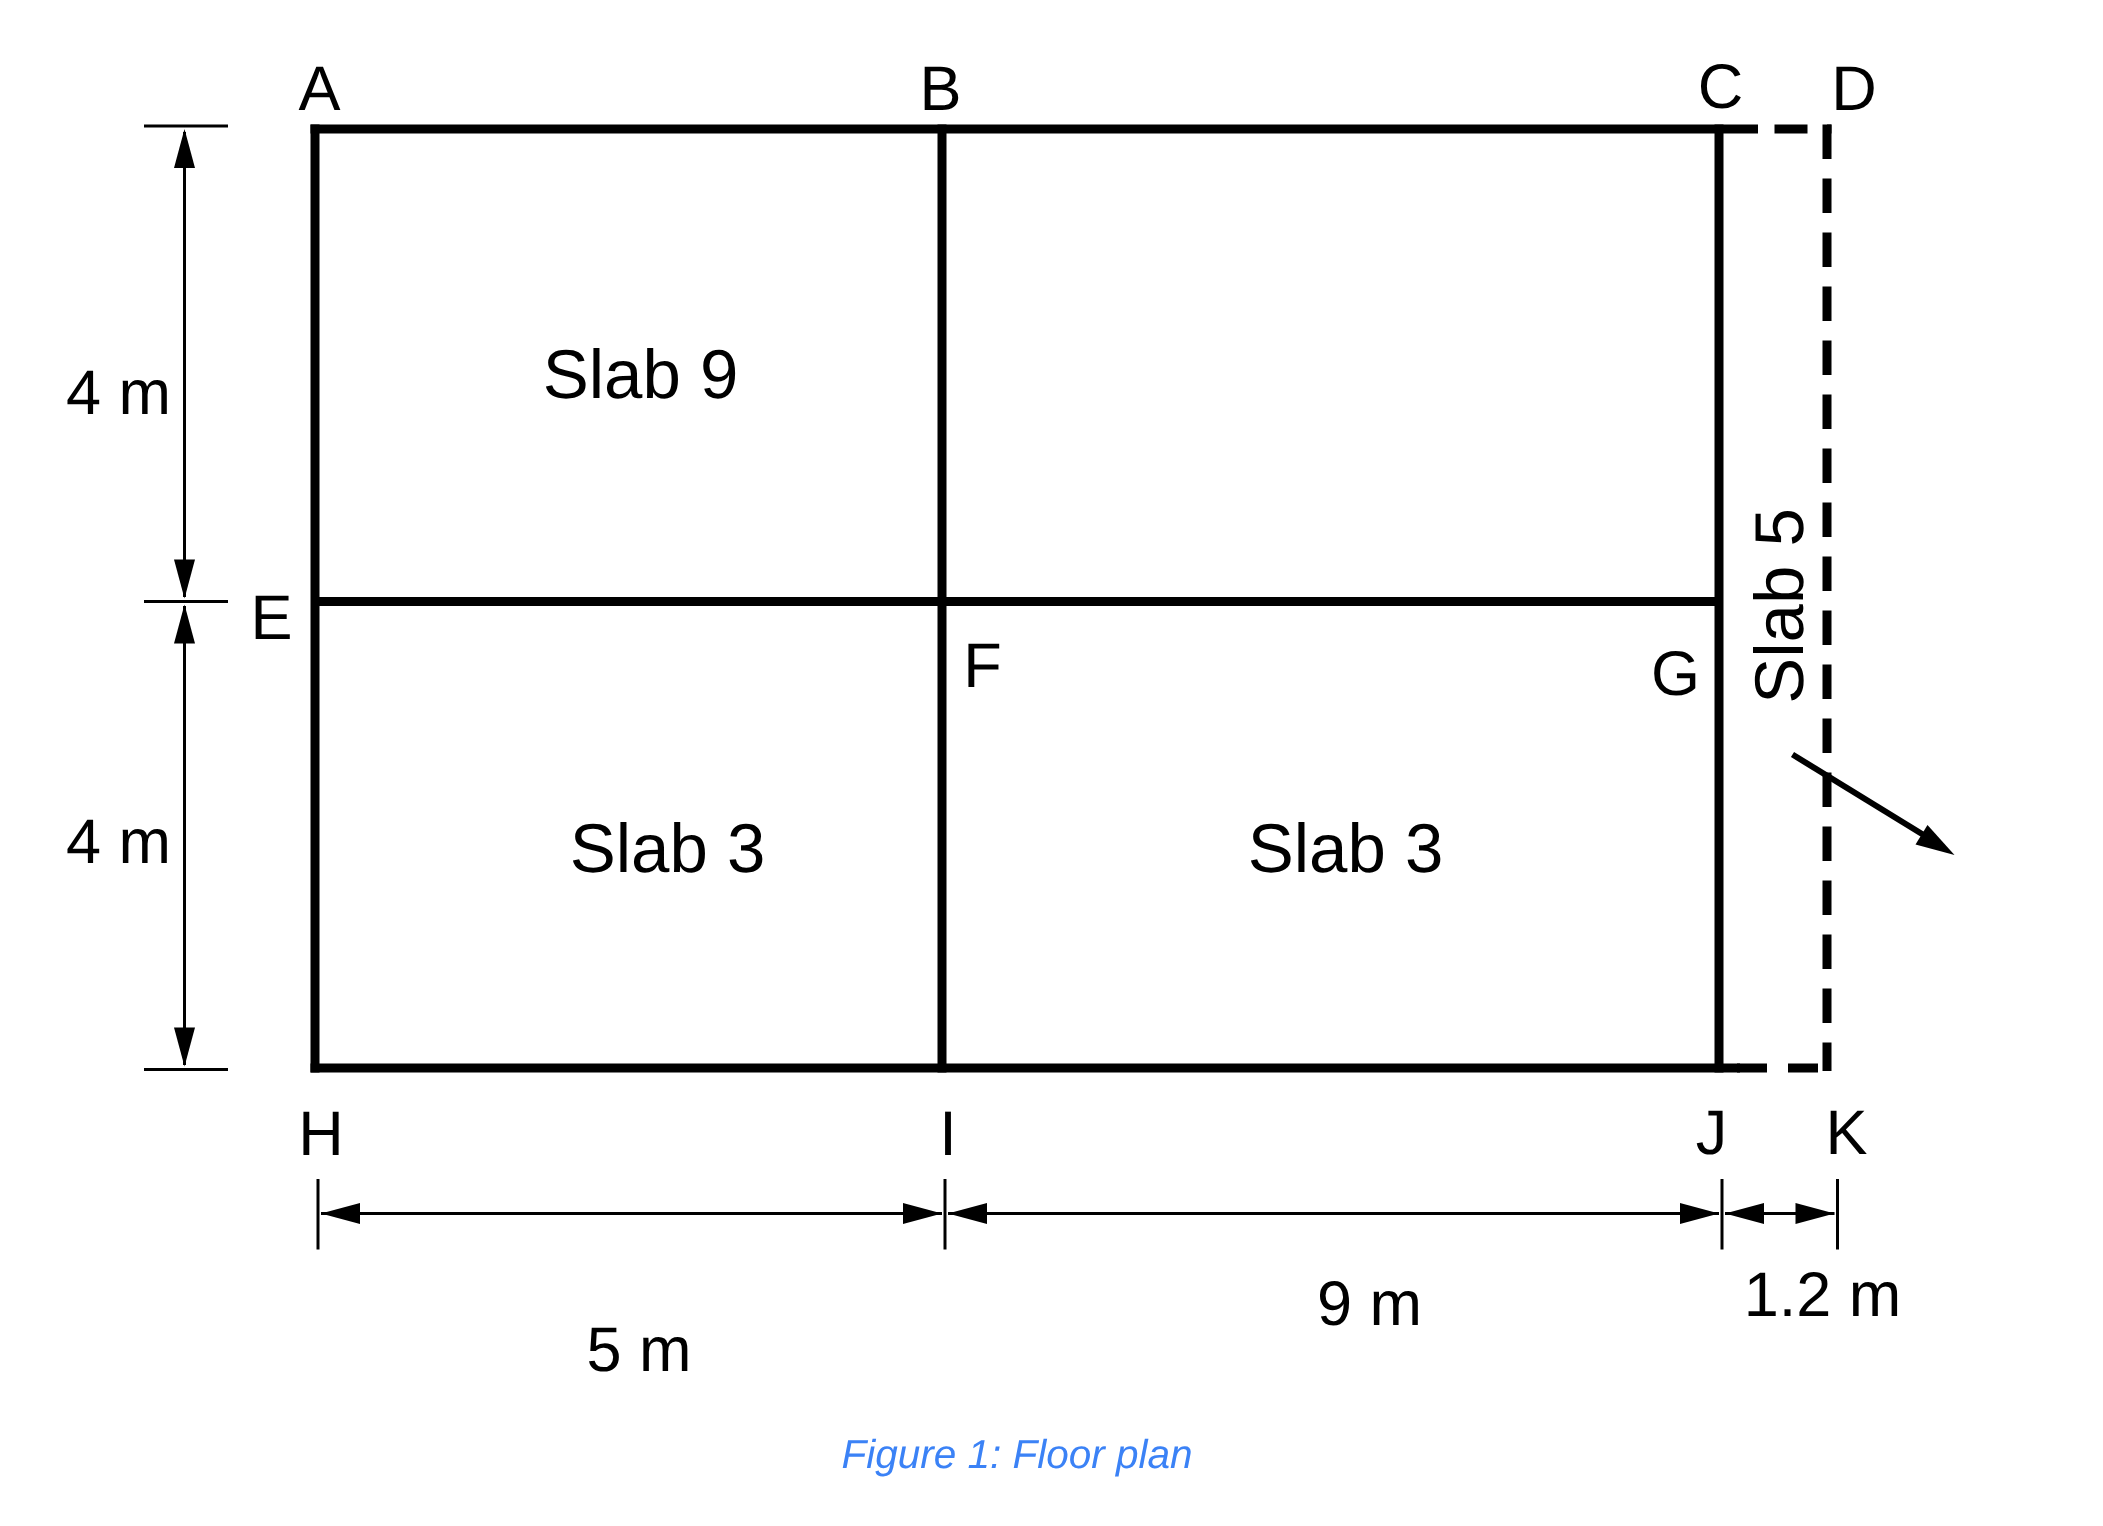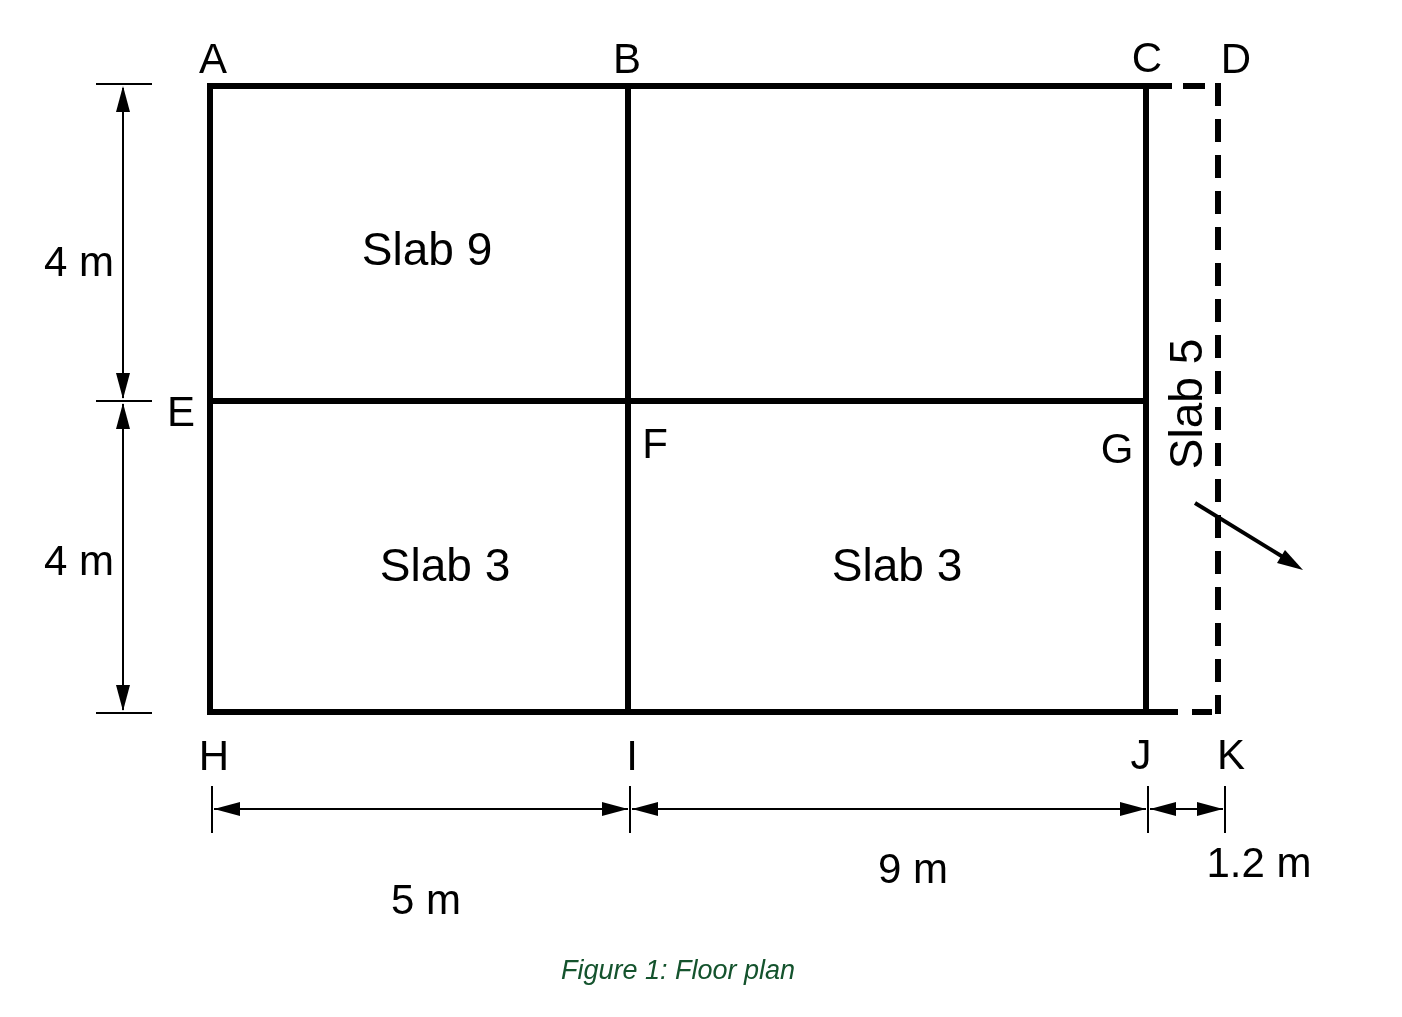--- a/index.html
+++ b/index.html
@@ -35,21 +35,21 @@
     font-size: 46px;
   }
   .rotated {
     transform: translate(-50%, -50%) rotate(-90deg);
   }
   .caption {
     position: absolute;
     transform: translate(-50%, -50%);
     font-size: 27px;
     font-style: italic;
-    color: #14532d;
+    color: #3b82f6;
     white-space: nowrap;
   }
 </style>
 </head>
 <body>
 
 <div class="canvas">
 
   <svg class="lines-svg" viewBox="0 0 1402 1017" xmlns="http://www.w3.org/2000/svg">
 
@@ -118,18 +118,18 @@
 
   <div class="label slab-label" style="left:427px; top:249px;">Slab 9</div>
   <div class="label slab-label" style="left:445px; top:565px;">Slab 3</div>
   <div class="label slab-label" style="left:897px; top:565px;">Slab 3</div>
   <div class="label slab-label rotated" style="left:1186px; top:404px;">Slab 5</div>
 
   <div class="label" style="left:79px; top:262px;">4 m</div>
   <div class="label" style="left:79px; top:561px;">4 m</div>
   <div class="label" style="left:426px; top:900px;">5 m</div>
   <div class="label" style="left:913px; top:869px;text-align:right;">9 m</div>
-  <div class="label" style="left:1215px; top:863px;margin-left:44px;">1.2 m</div>
+  <div class="label" style="left:1215px; top:863px;">1.2 m</div>
 
 
   <div class="caption" style="left:678px; top:970px;">Figure 1: Floor plan</div>
 
 </div>
 
 </body></html>

